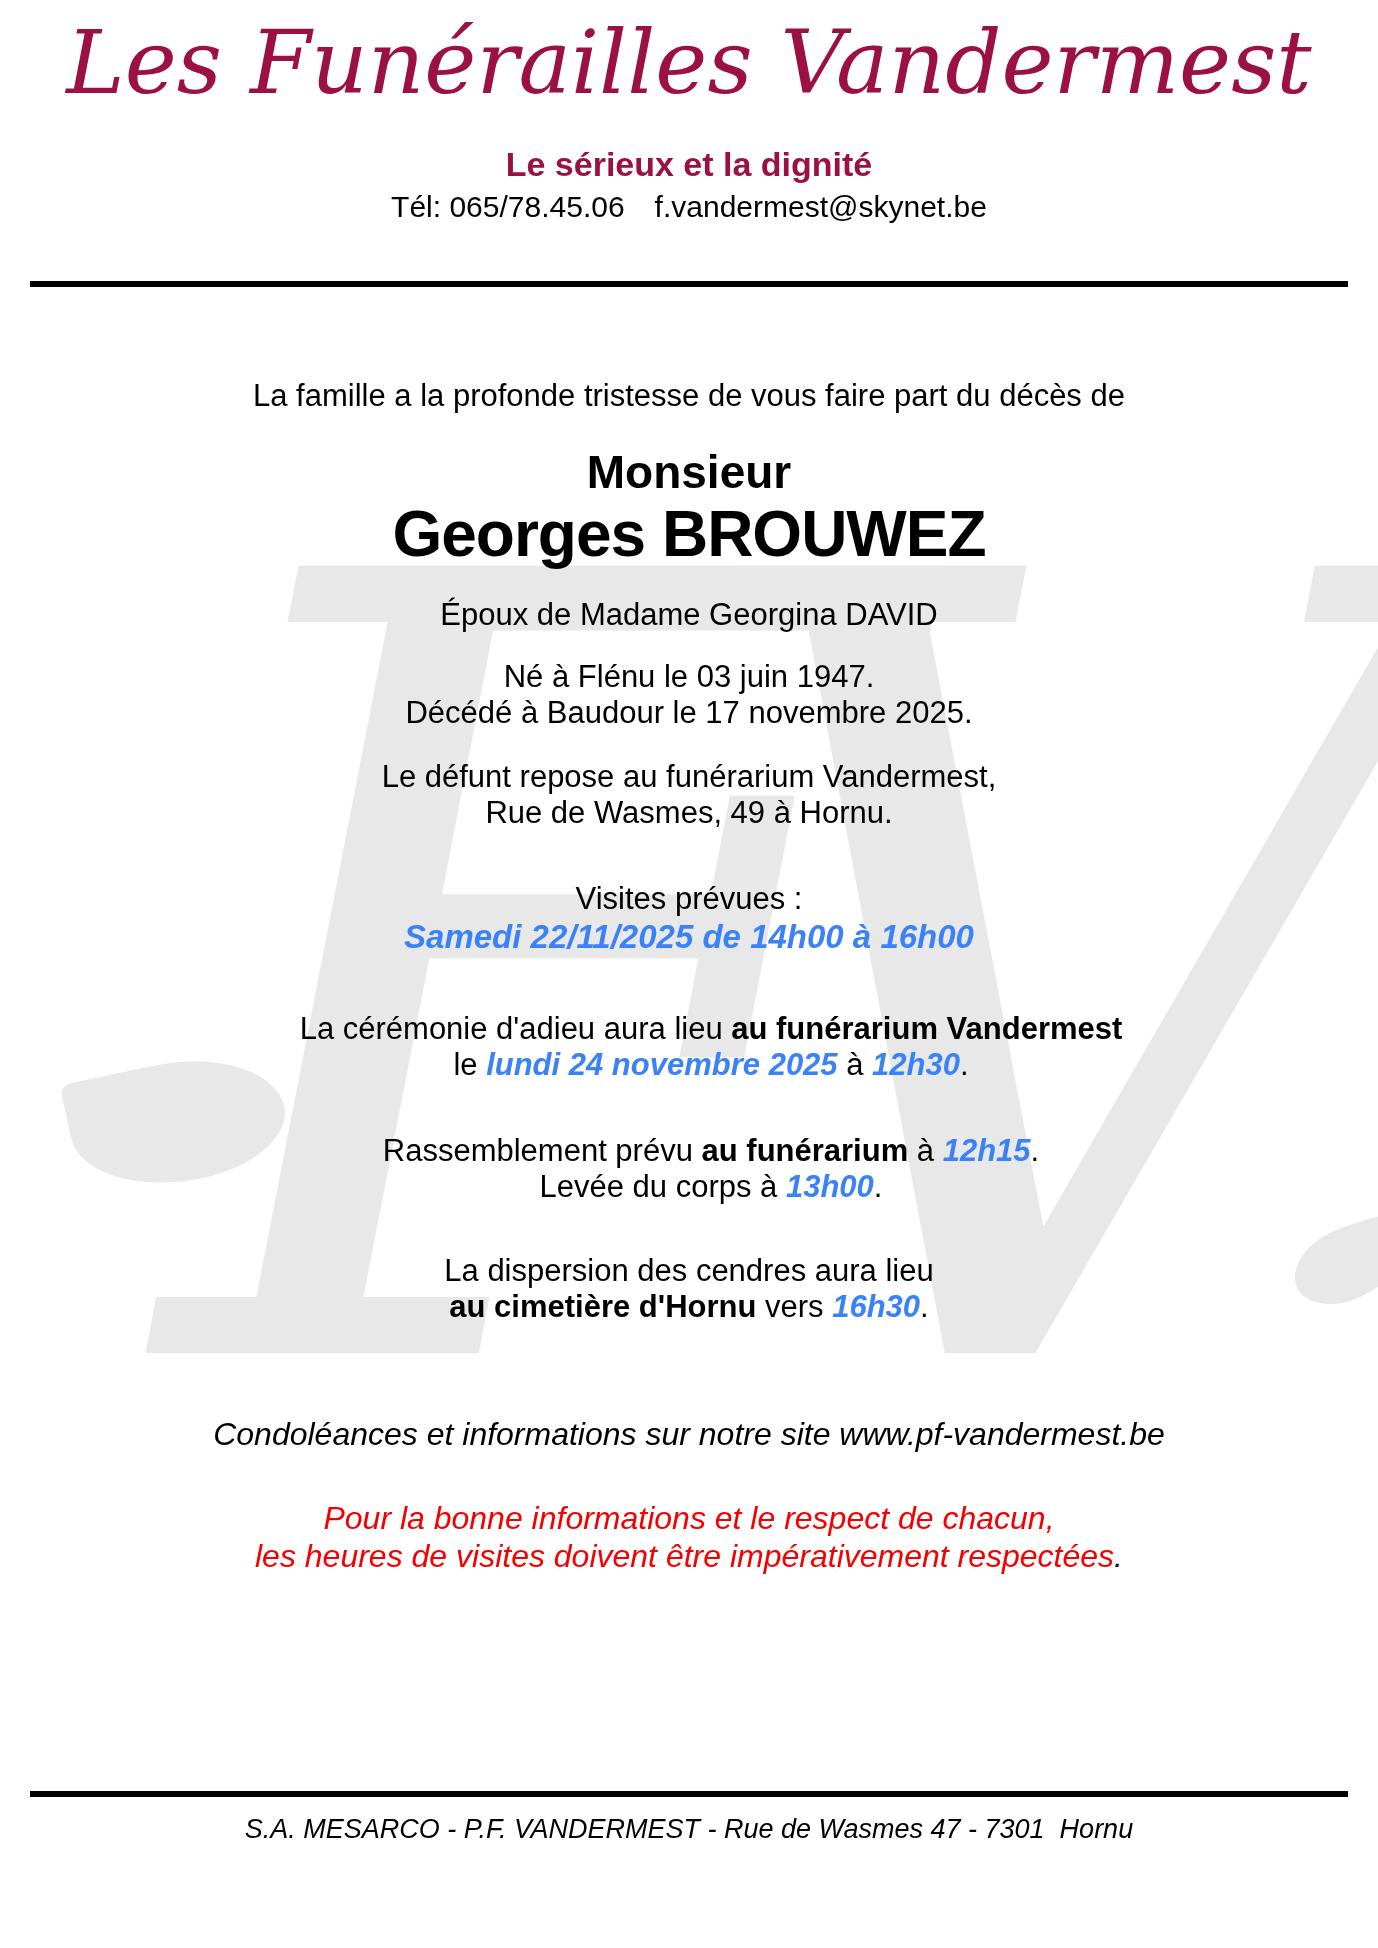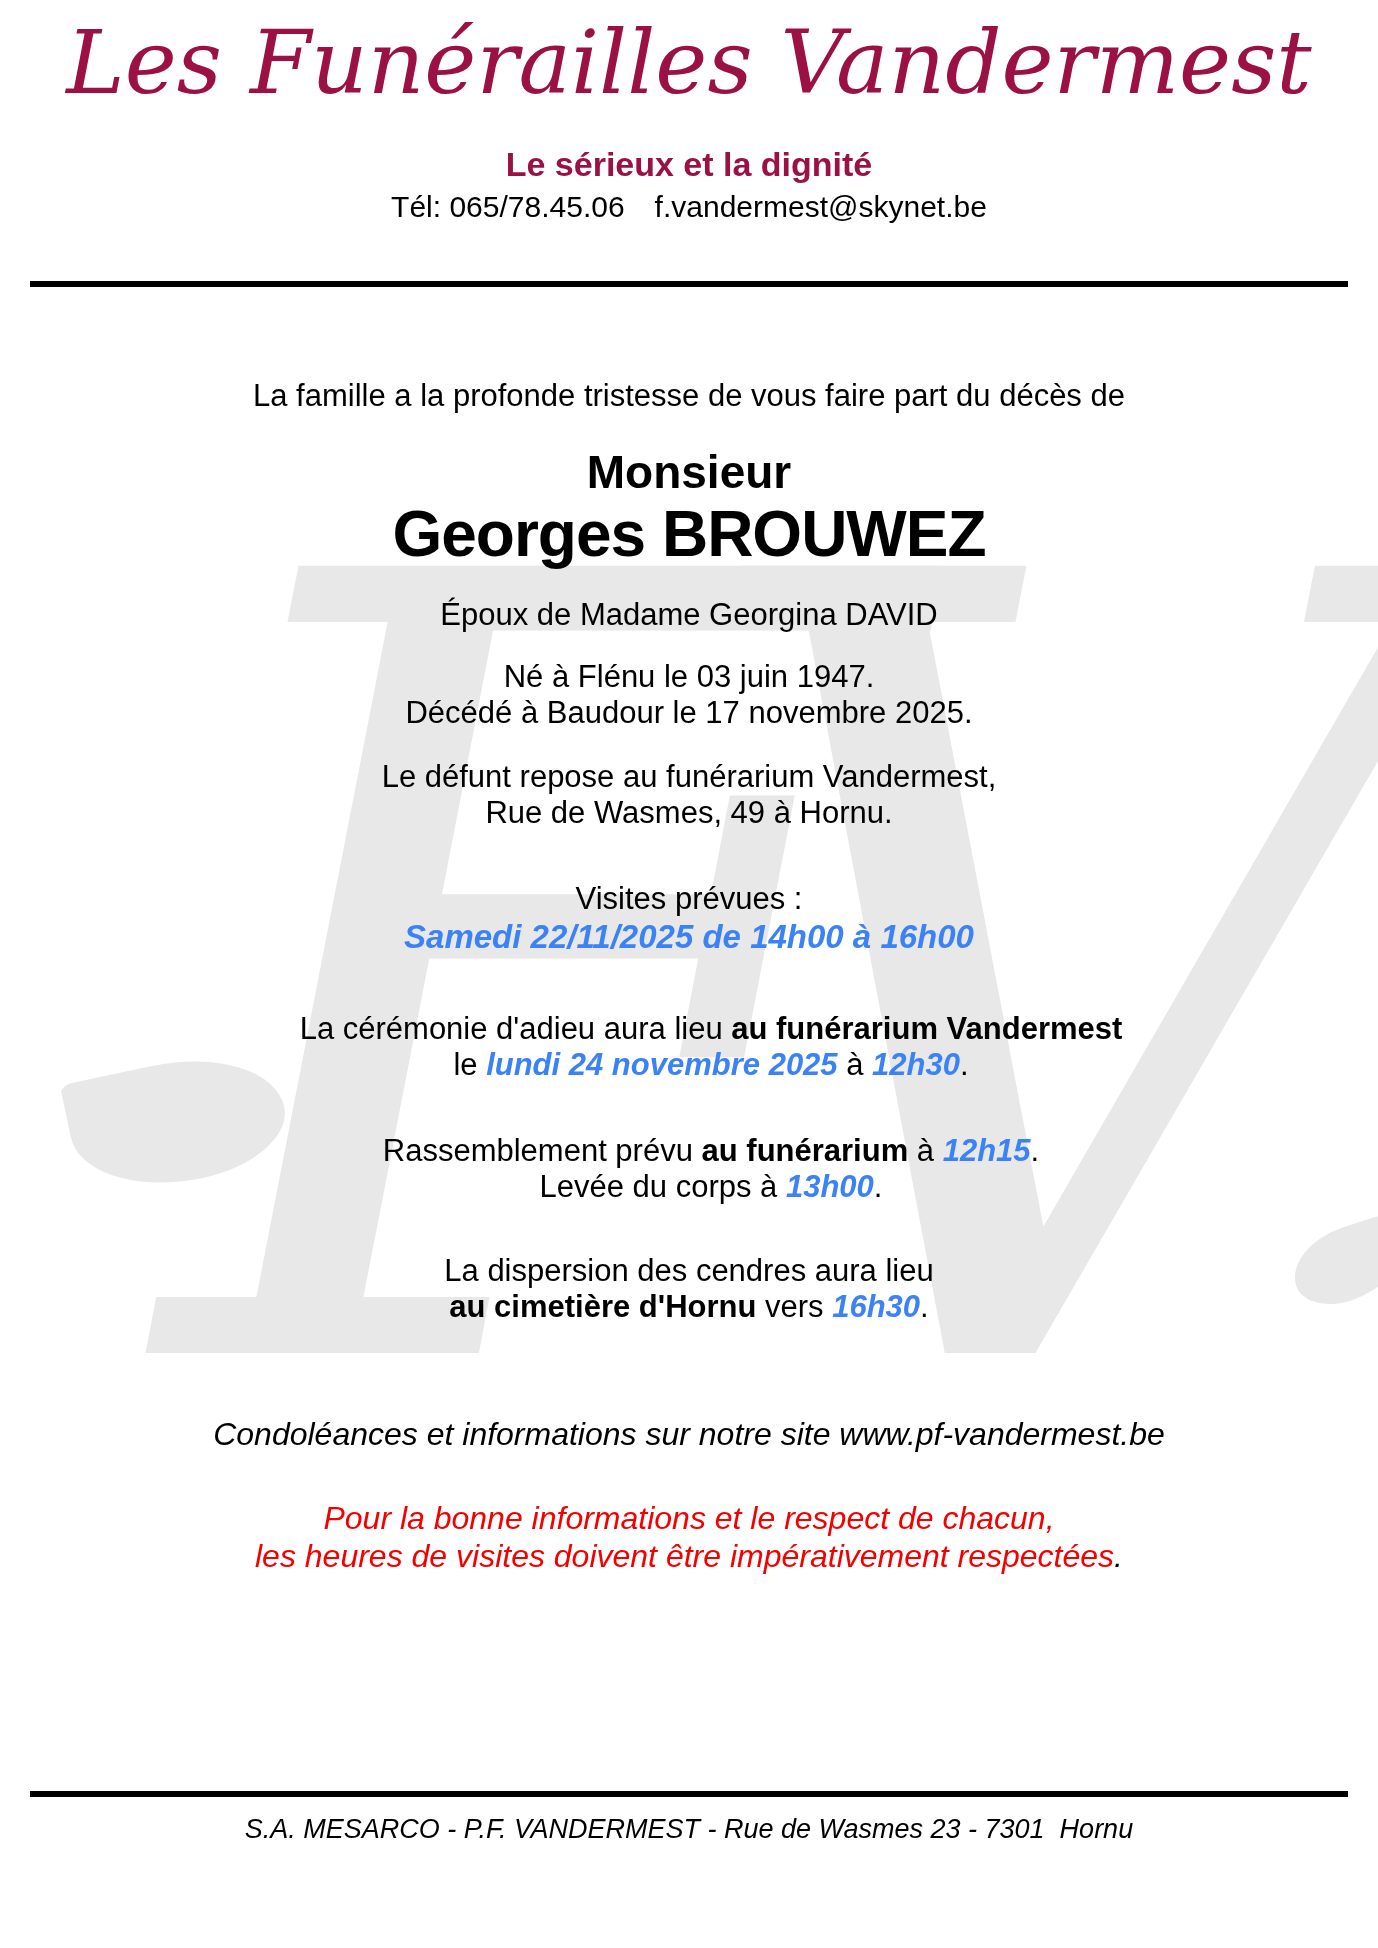--- a/index.html
+++ b/index.html
@@ -144,16 +144,16 @@
 
     <div class="notice">
       <p>Pour la bonne informations et le respect de chacun,</p>
       <p><span>les heures de visites doivent être impérativement respectées</span><span class="black-dot">.</span></p>
     </div>
 
   </div>
 
   <div class="footer">
     <div class="rule"></div>
-    <div class="footer-text pre">S.A. MESARCO - P.F. VANDERMEST - Rue de Wasmes 23 - 7301  Hornu</div>
+    <div class="footer-text pre">S.A. MESARCO - P.F. VANDERMEST - Rue de Wasmes 47 - 7301  Hornu</div>
   </div>
 
 </div>
 
 </body></html>

